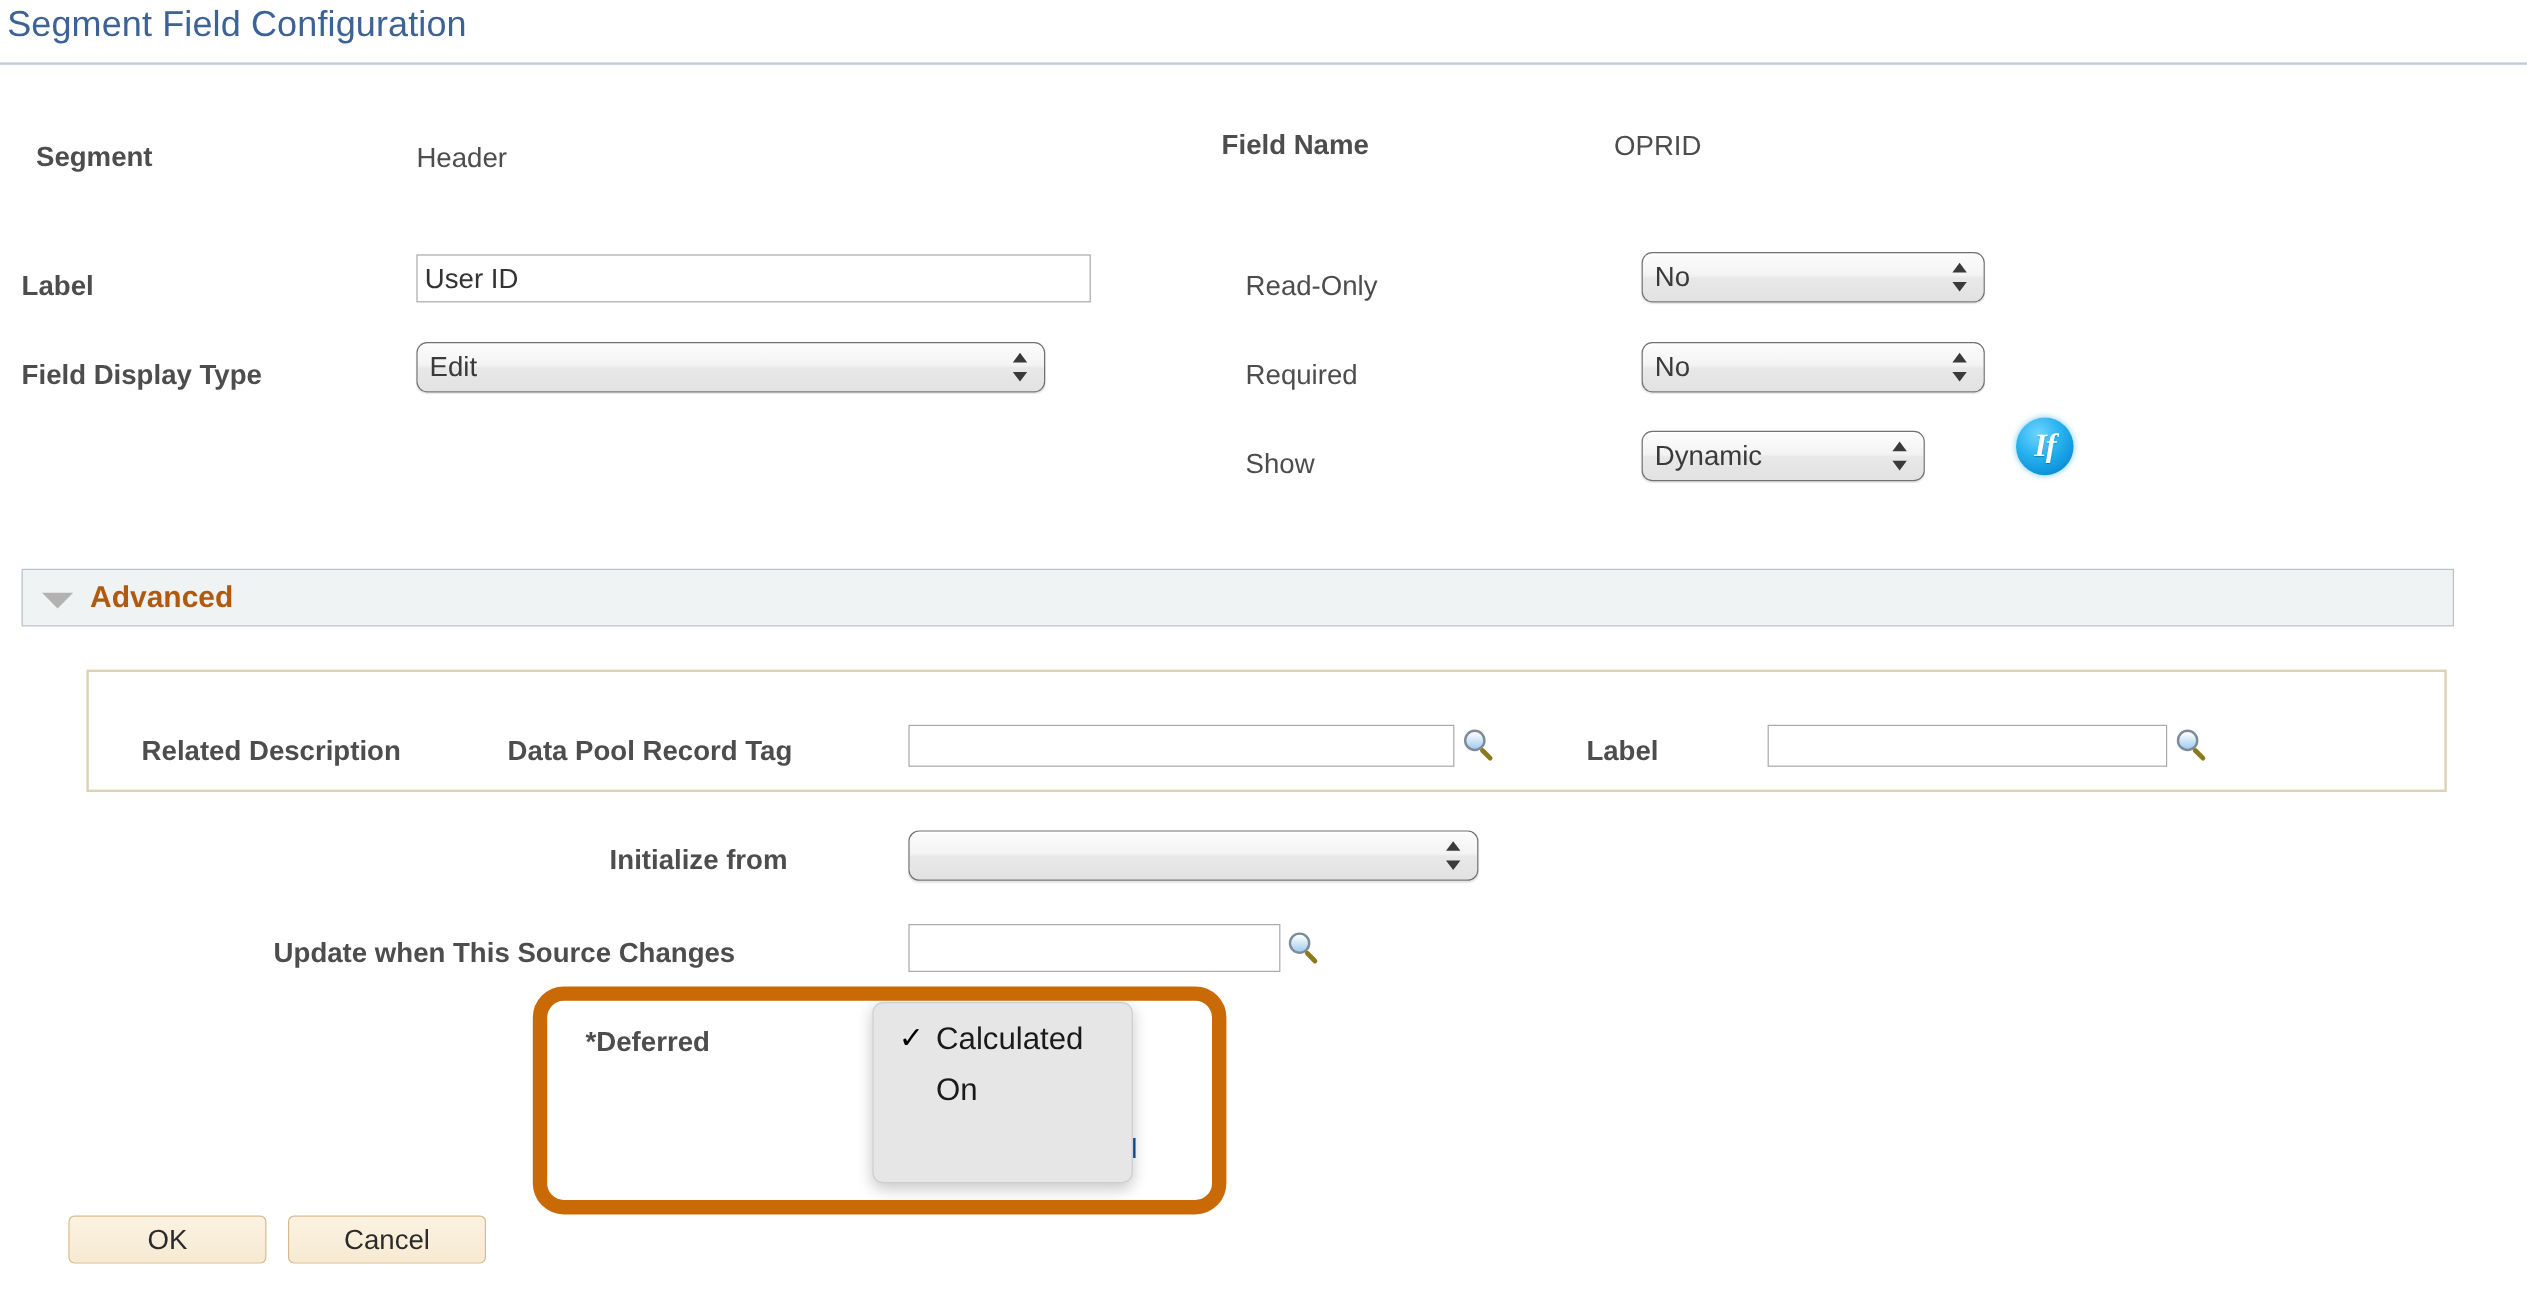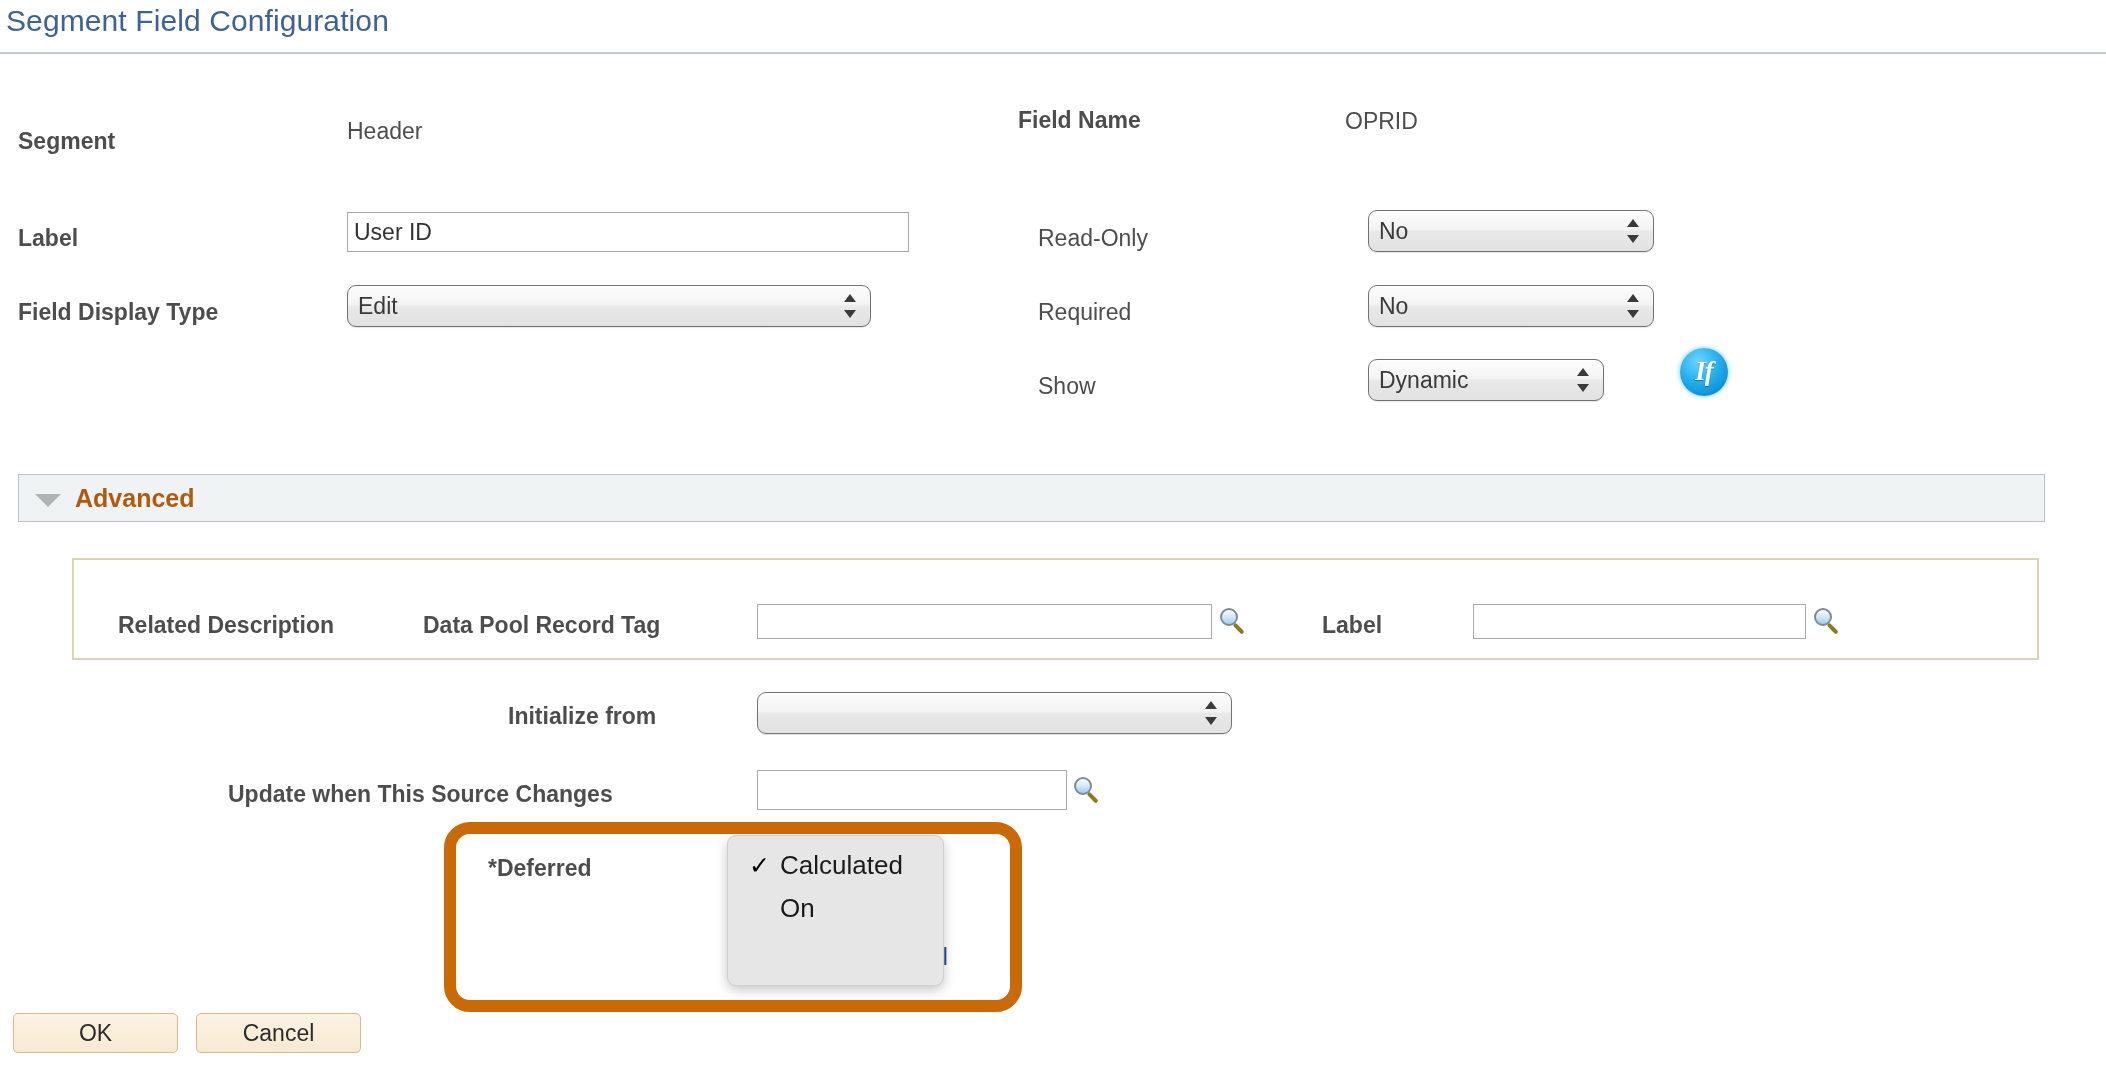--- a/index.html
+++ b/index.html
@@ -259,29 +259,30 @@
     box-sizing: border-box;
     height: 40px;
     border: 1px solid #d8b98a;
     border-radius: 5px;
     background: linear-gradient(to bottom, #fbf2e1 0%, #f7ead2 100%);
     color: #2b2b2b;
     font-family: "Liberation Sans", sans-serif;
     font-size: 23px;
     cursor: pointer;
     padding: 0;
+    margin-left: 44px;
   }
 </style>
 </head>
 <body>
 
 <div id="page-title">Segment Field Configuration</div>
 <div id="title-rule"></div>
 
-<div class="lbl" style="left:18px; top:117px;margin-top:11px;">Segment</div>
+<div class="lbl" style="left:30px; top:117px;">Segment</div>
 <div class="val" style="left:347px; top:118px;">Header</div>
 
 <div class="lbl" style="left:1018px; top:107px;">Field Name</div>
 <div class="val" style="left:1345px; top:108px;">OPRID</div>
 
 <div class="lbl" style="left:18px; top:225px;">Label</div>
 <input class="txtbox" style="left: 347px; top: 212px; width: 562px; height: 40px;" value="User ID">
 
 <div class="lbl" style="left:18px; top:299px;">Field Display Type</div>
 <div class="selwrap" style="left:347px; top:285px; width:524px; height:42px;">

